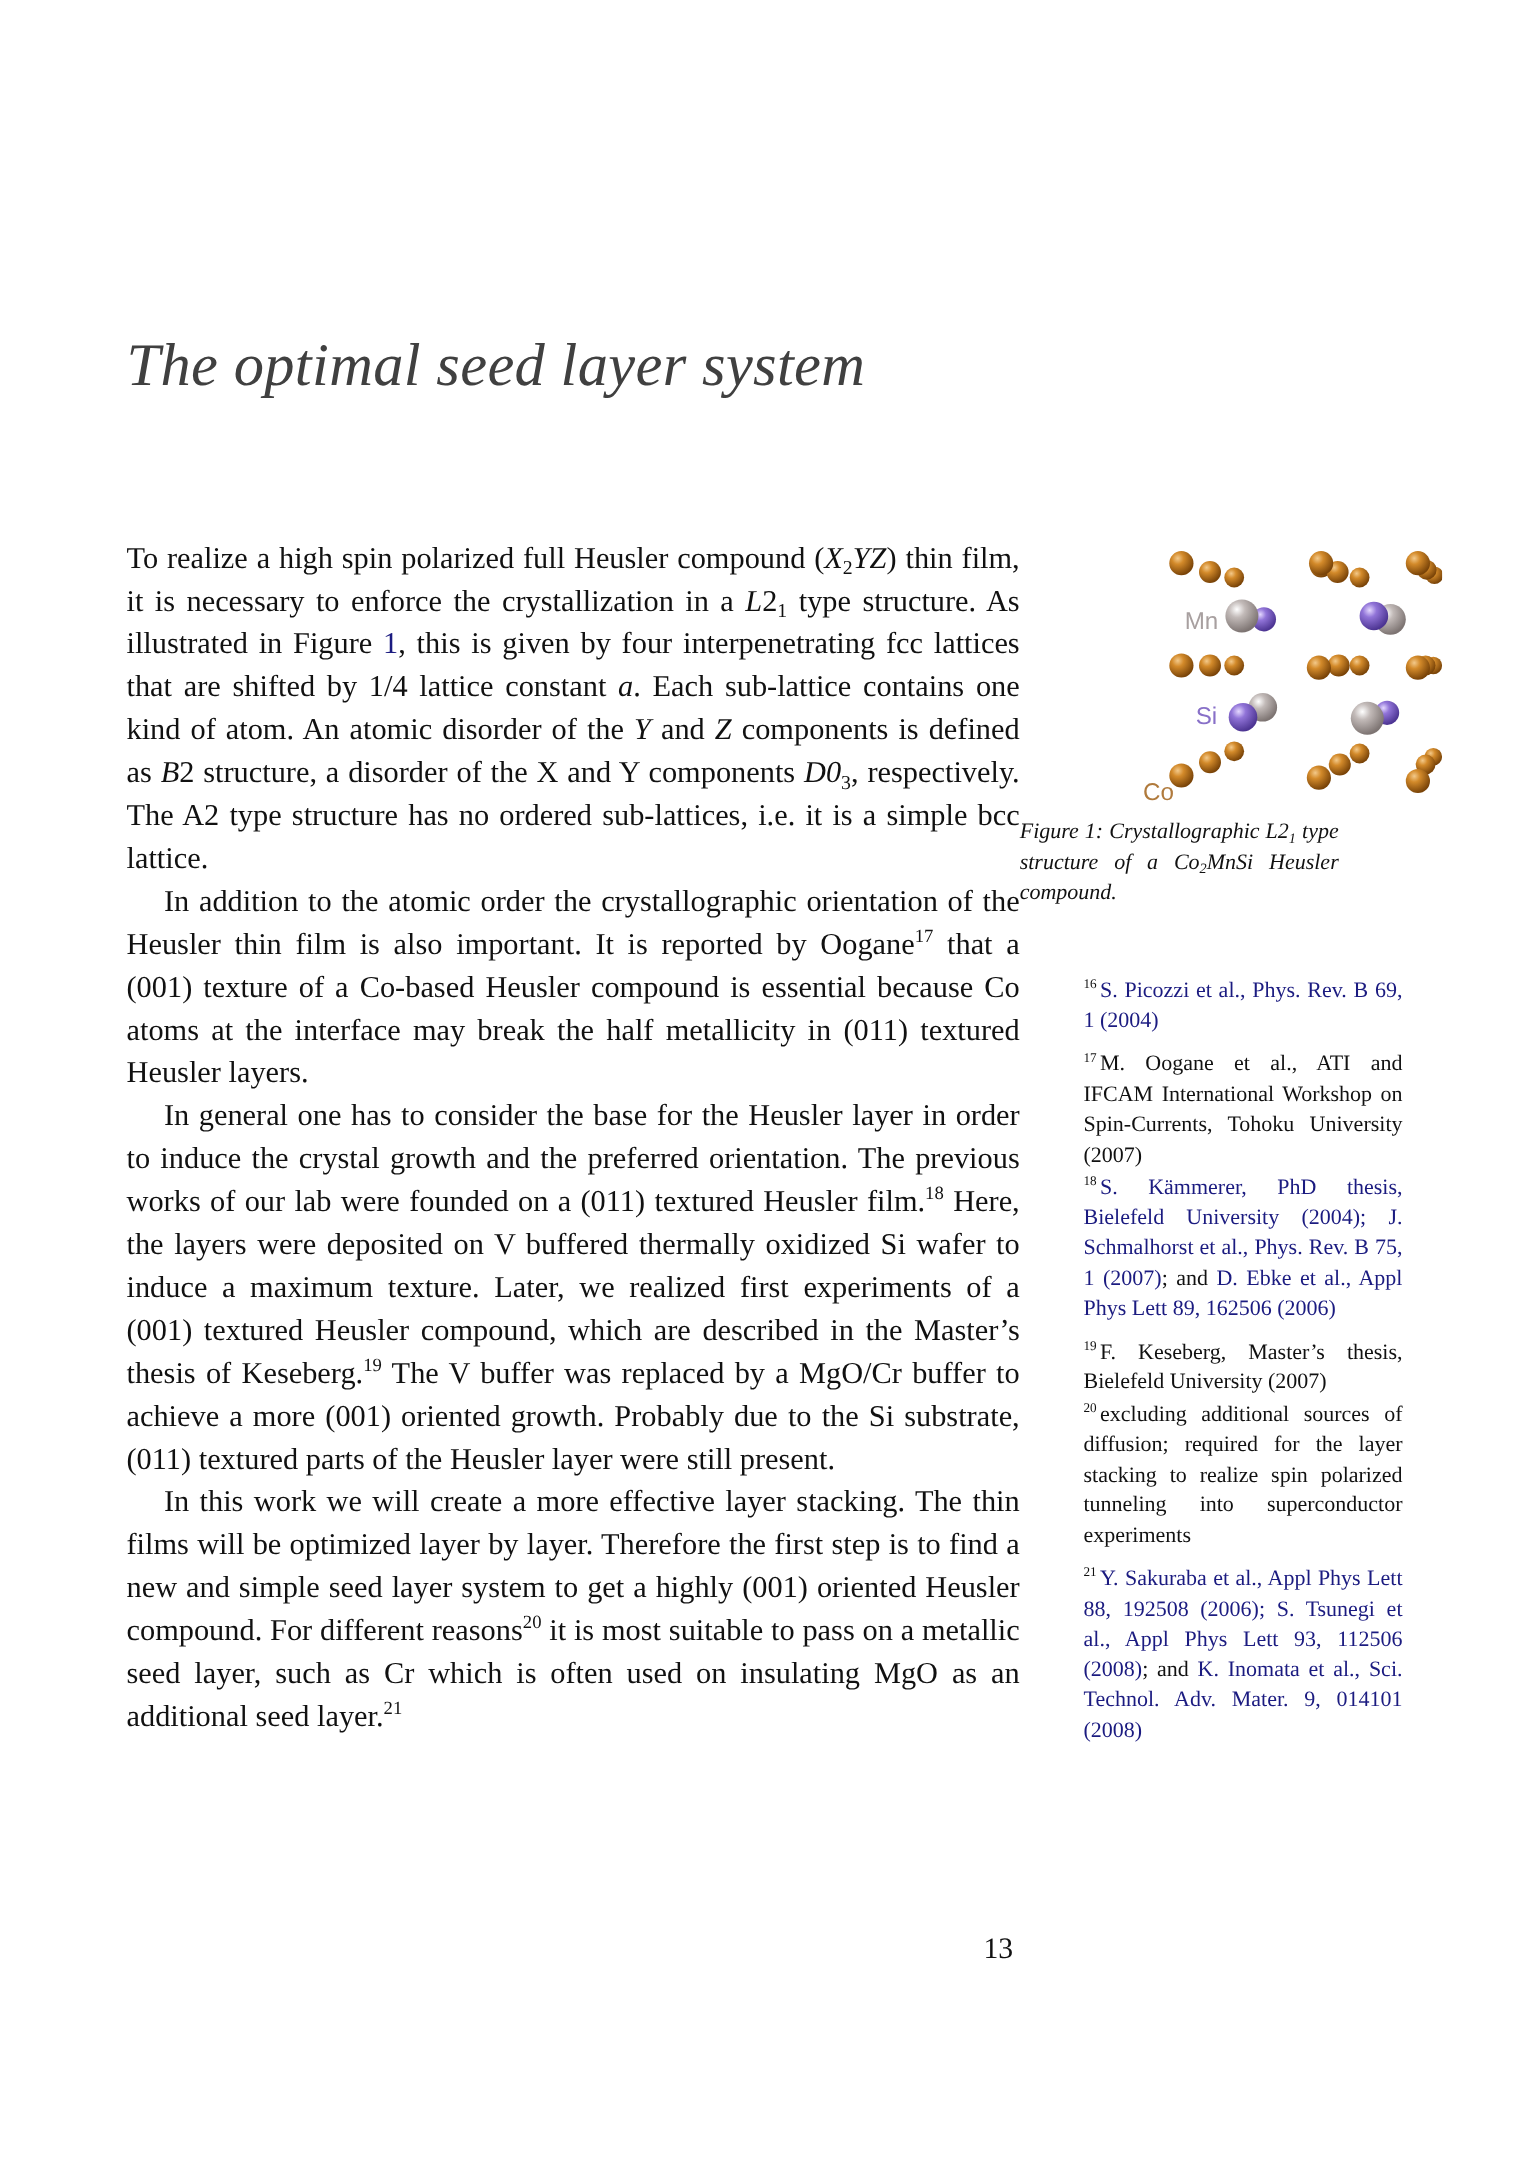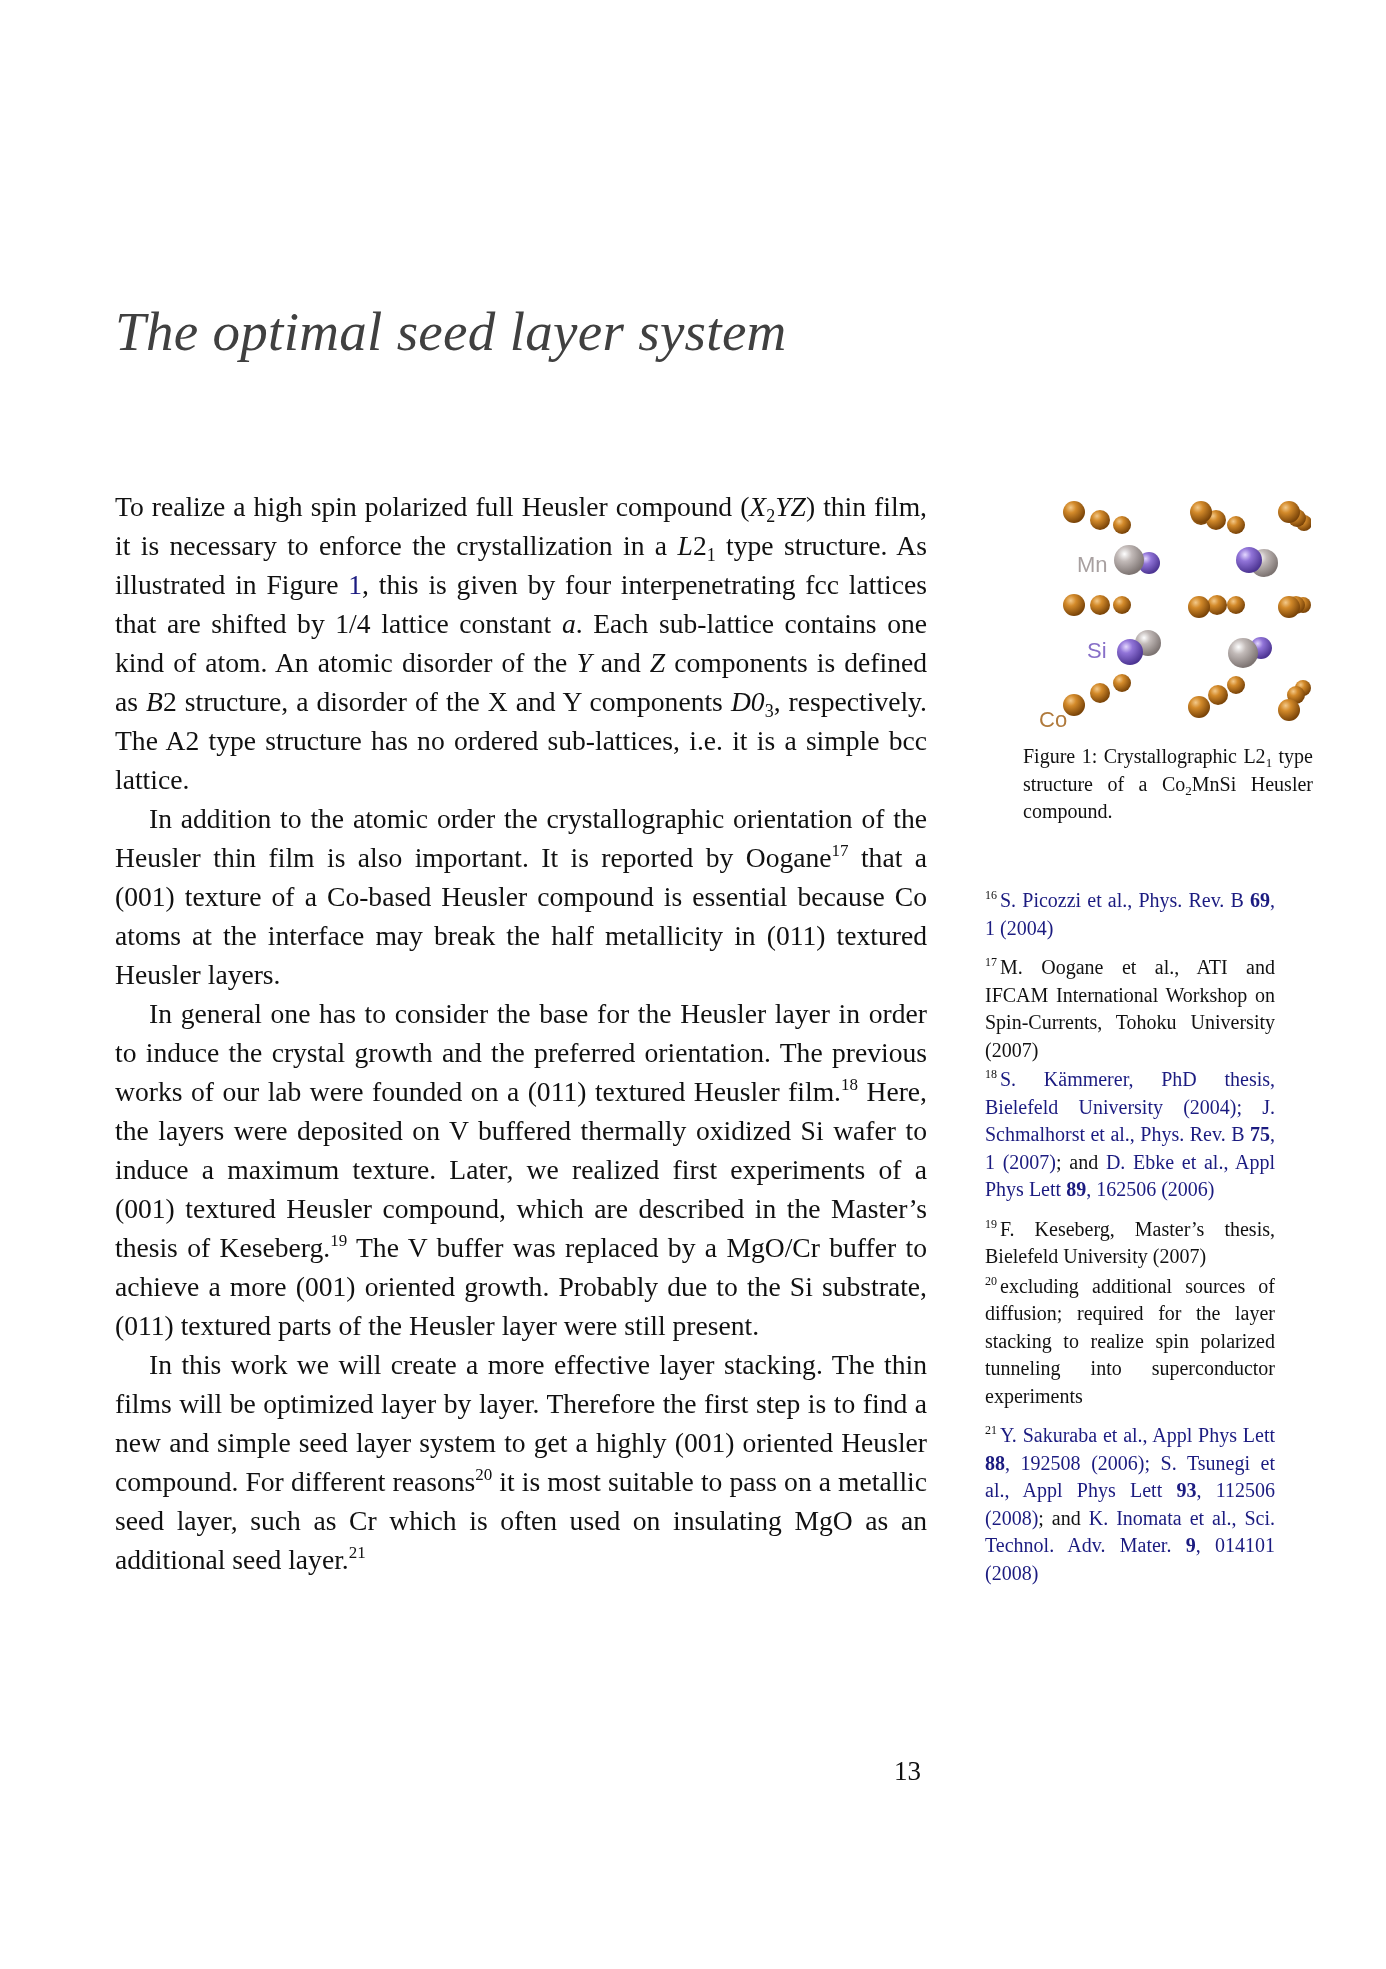--- a/index.html
+++ b/index.html
@@ -9,29 +9,29 @@
       font-style: italic; font-weight: normal; font-size: 55px; letter-spacing: 0.3px; color: #404040; }
     .main-text { position: absolute; left: 115px; top: 487px; width: 812px;
       font-size: 27.6px; line-height: 39px; text-align: justify; hyphens: manual; }
     .main-text p { margin: 0; }
     .main-text p.indent { text-indent: 34px; }
     .main-text sup { font-size: 17px; line-height: 0; vertical-align: 11px; }
     .main-text sub { font-size: 18px; line-height: 0; vertical-align: -6px; }
     .it { font-style: italic; }
     .link { color: #1b1b80; }
     .figure { position: absolute; left: 1021px; top: 480px; width: 290px; height: 250px; }
-    .caption { position: absolute; left: 1023px; top: 743px; width: 290px;
-      font-size: 20px; line-height: 27.5px; text-align: justify; }
+    .caption { position: absolute; left: 927px; top: 743px; width: 290px;
+      font-size: 20px; line-height: 27.5px; text-align: justify; font-style: italic; }
     .caption sub { font-size: 13px; line-height: 0; vertical-align: -4px; }
     .notes { position: absolute; left: 985px; top: 887px; width: 290px;
       font-size: 20px; line-height: 27.5px; text-align: justify; }
     .note { margin: 0 0 12px 0; }
     .note.tight { margin-bottom: 2px; }
     .note .num { font-size: 12px; vertical-align: 8px; line-height: 0; margin-right: 3px; color: #111; }
-    .note .b { font-weight: bold; }
+    .note .b { font-weight: normal; }
     .note .lk { color: #1b1b80; }
     .page-number { position: absolute; left: 894px; top: 1756px; font-size: 27px; }
   </style>
 </head>
 <body>
 
 <h1 class="chapter-title">The optimal seed layer system</h1>
 
 <div class="main-text">
   <p><span>To realize a high spin polarized full Heusler compound (</span><span class="it">X</span><sub>2</sub><span class="it">YZ</span><span>) thin film, it is necessary to enforce the crystallization in a </span><span class="it">L</span><span>2</span><sub>1</sub><span> type structure.  As illustrated in Figure </span><a class="link">1</a><span>, this is given by four interpenetrating fcc lattices that are shifted by 1/4 lattice constant </span><span class="it">a</span><span>. Each sub-lattice contains one kind of atom. An atomic disorder of the </span><span class="it">Y</span><span> and </span><span class="it">Z</span><span> components is defined as </span><span class="it">B</span><span>2 structure, a disorder of the X and Y components </span><span class="it">D</span><span class="it">0</span><sub>3</sub><span>, respectively. The A2 type structure has no ordered sub-lattices, i.e. it is a simple bcc lattice.</span></p>

